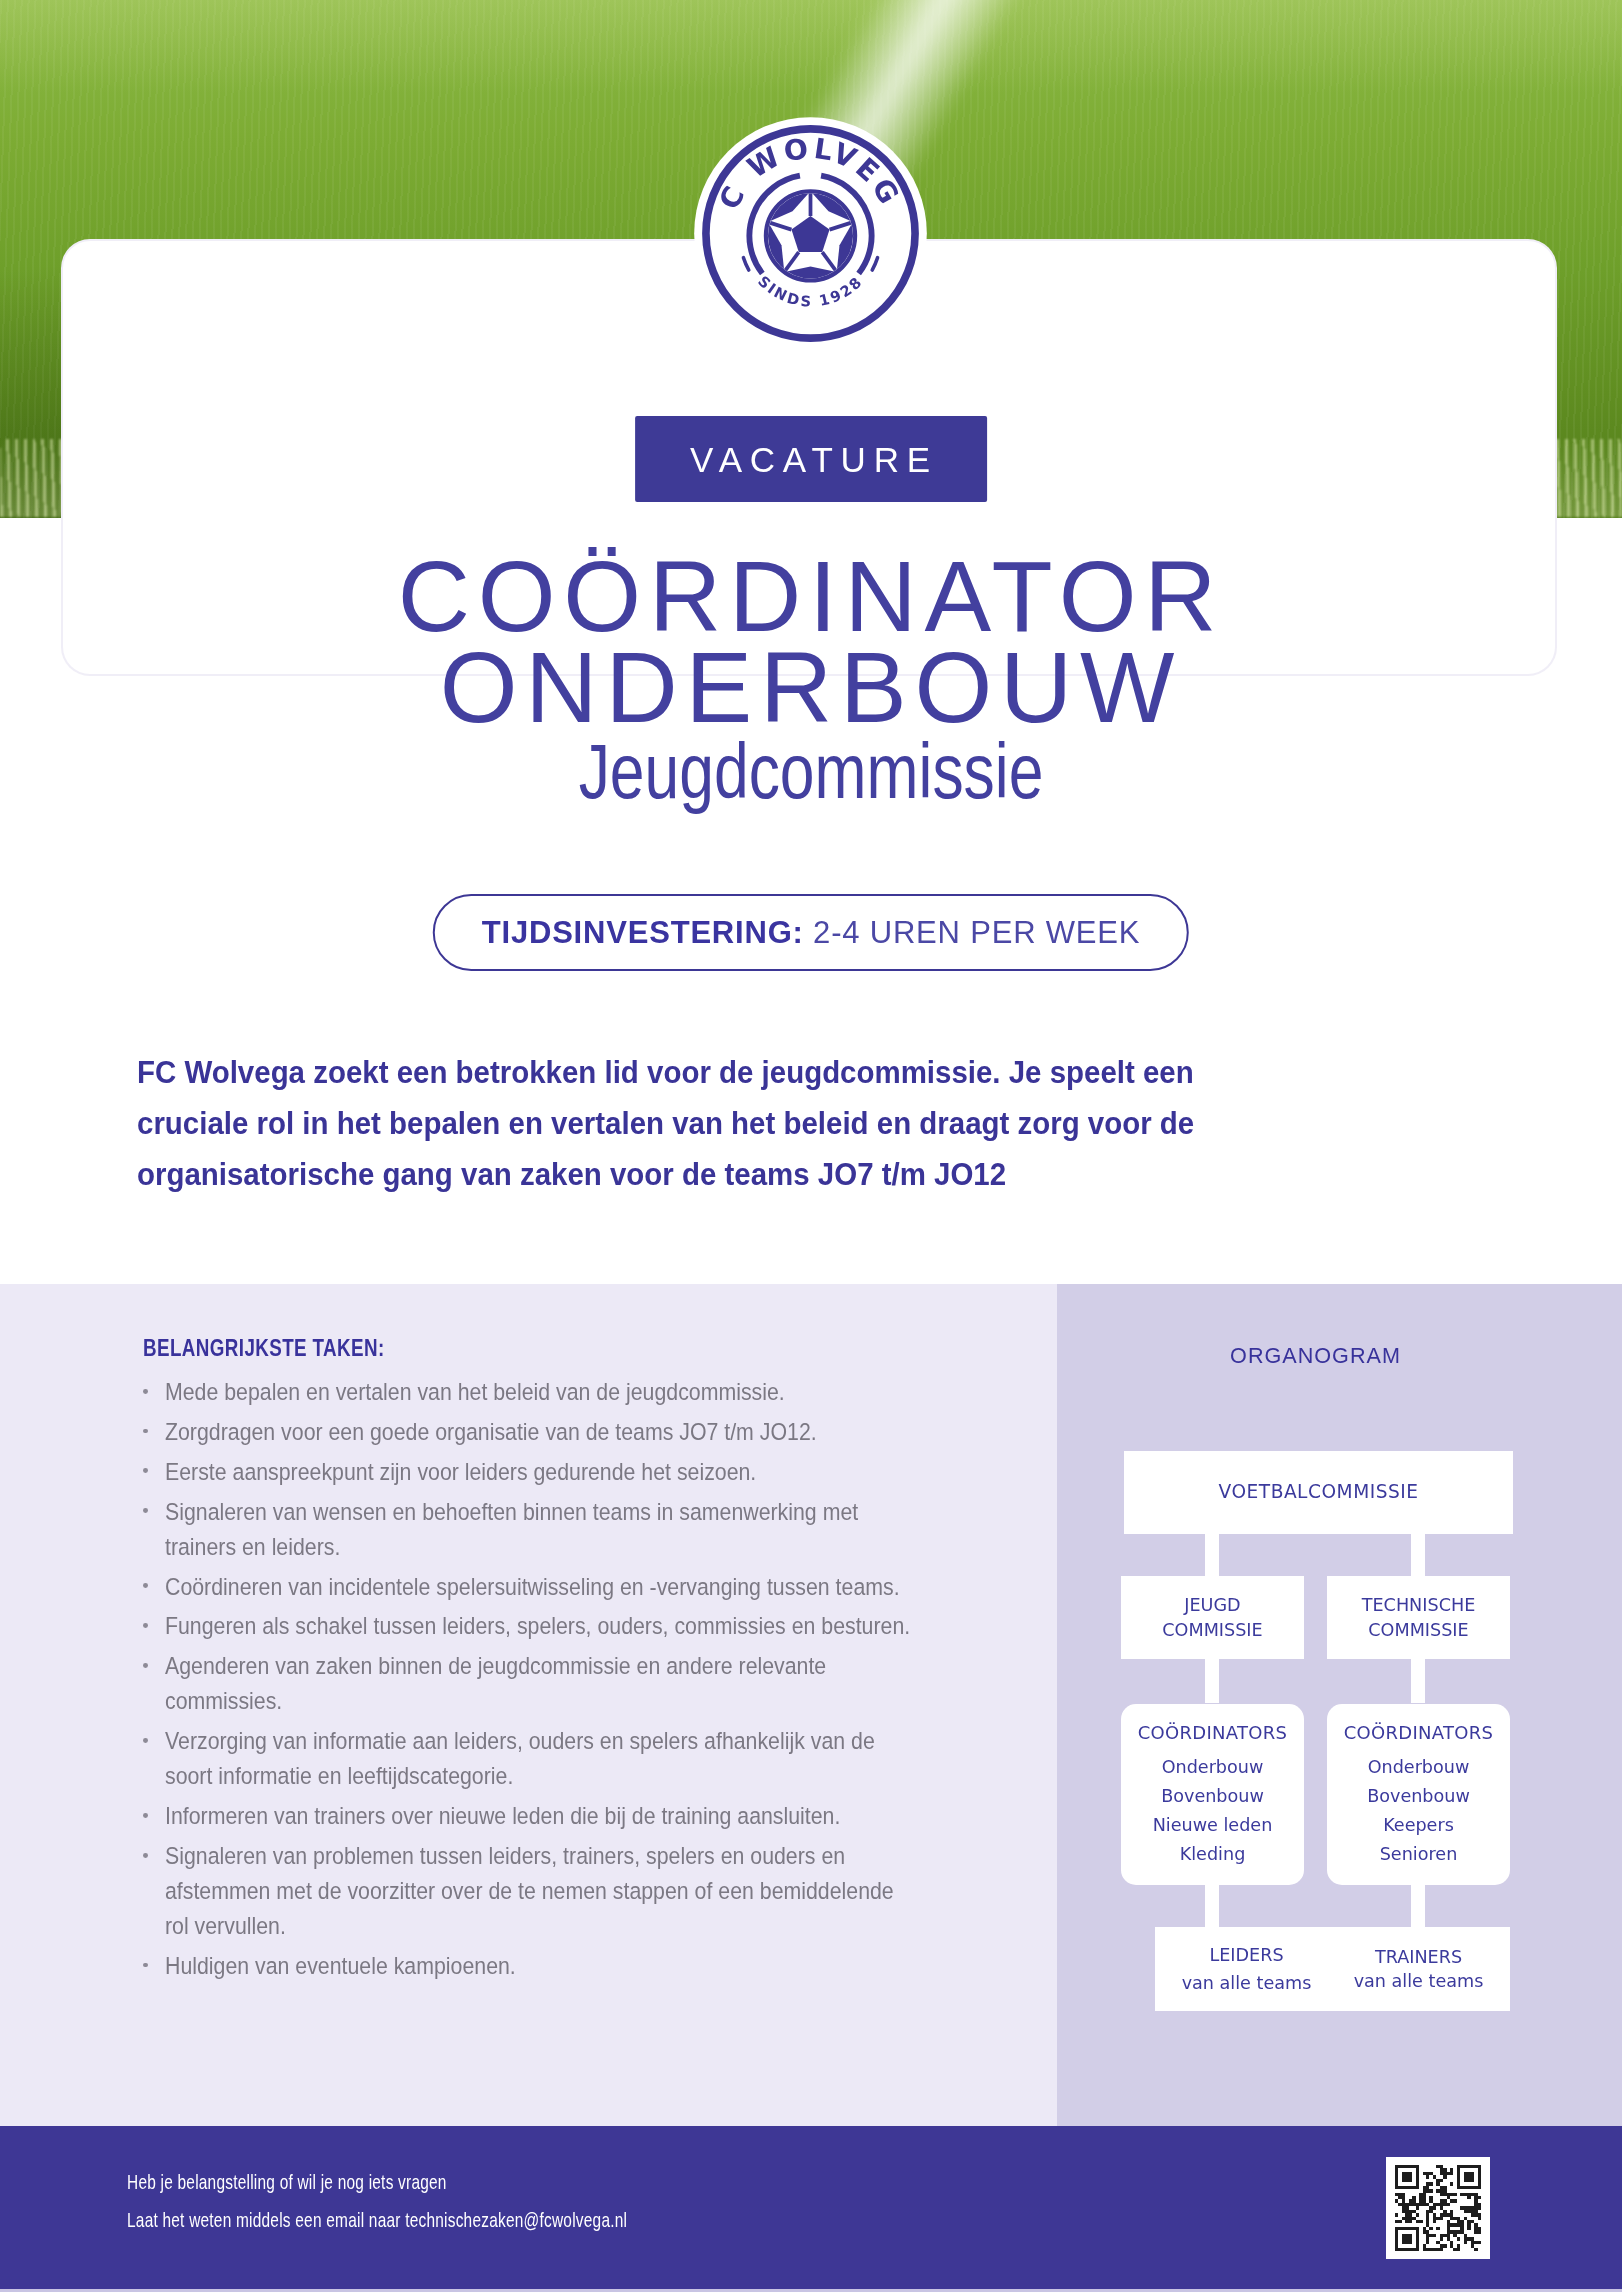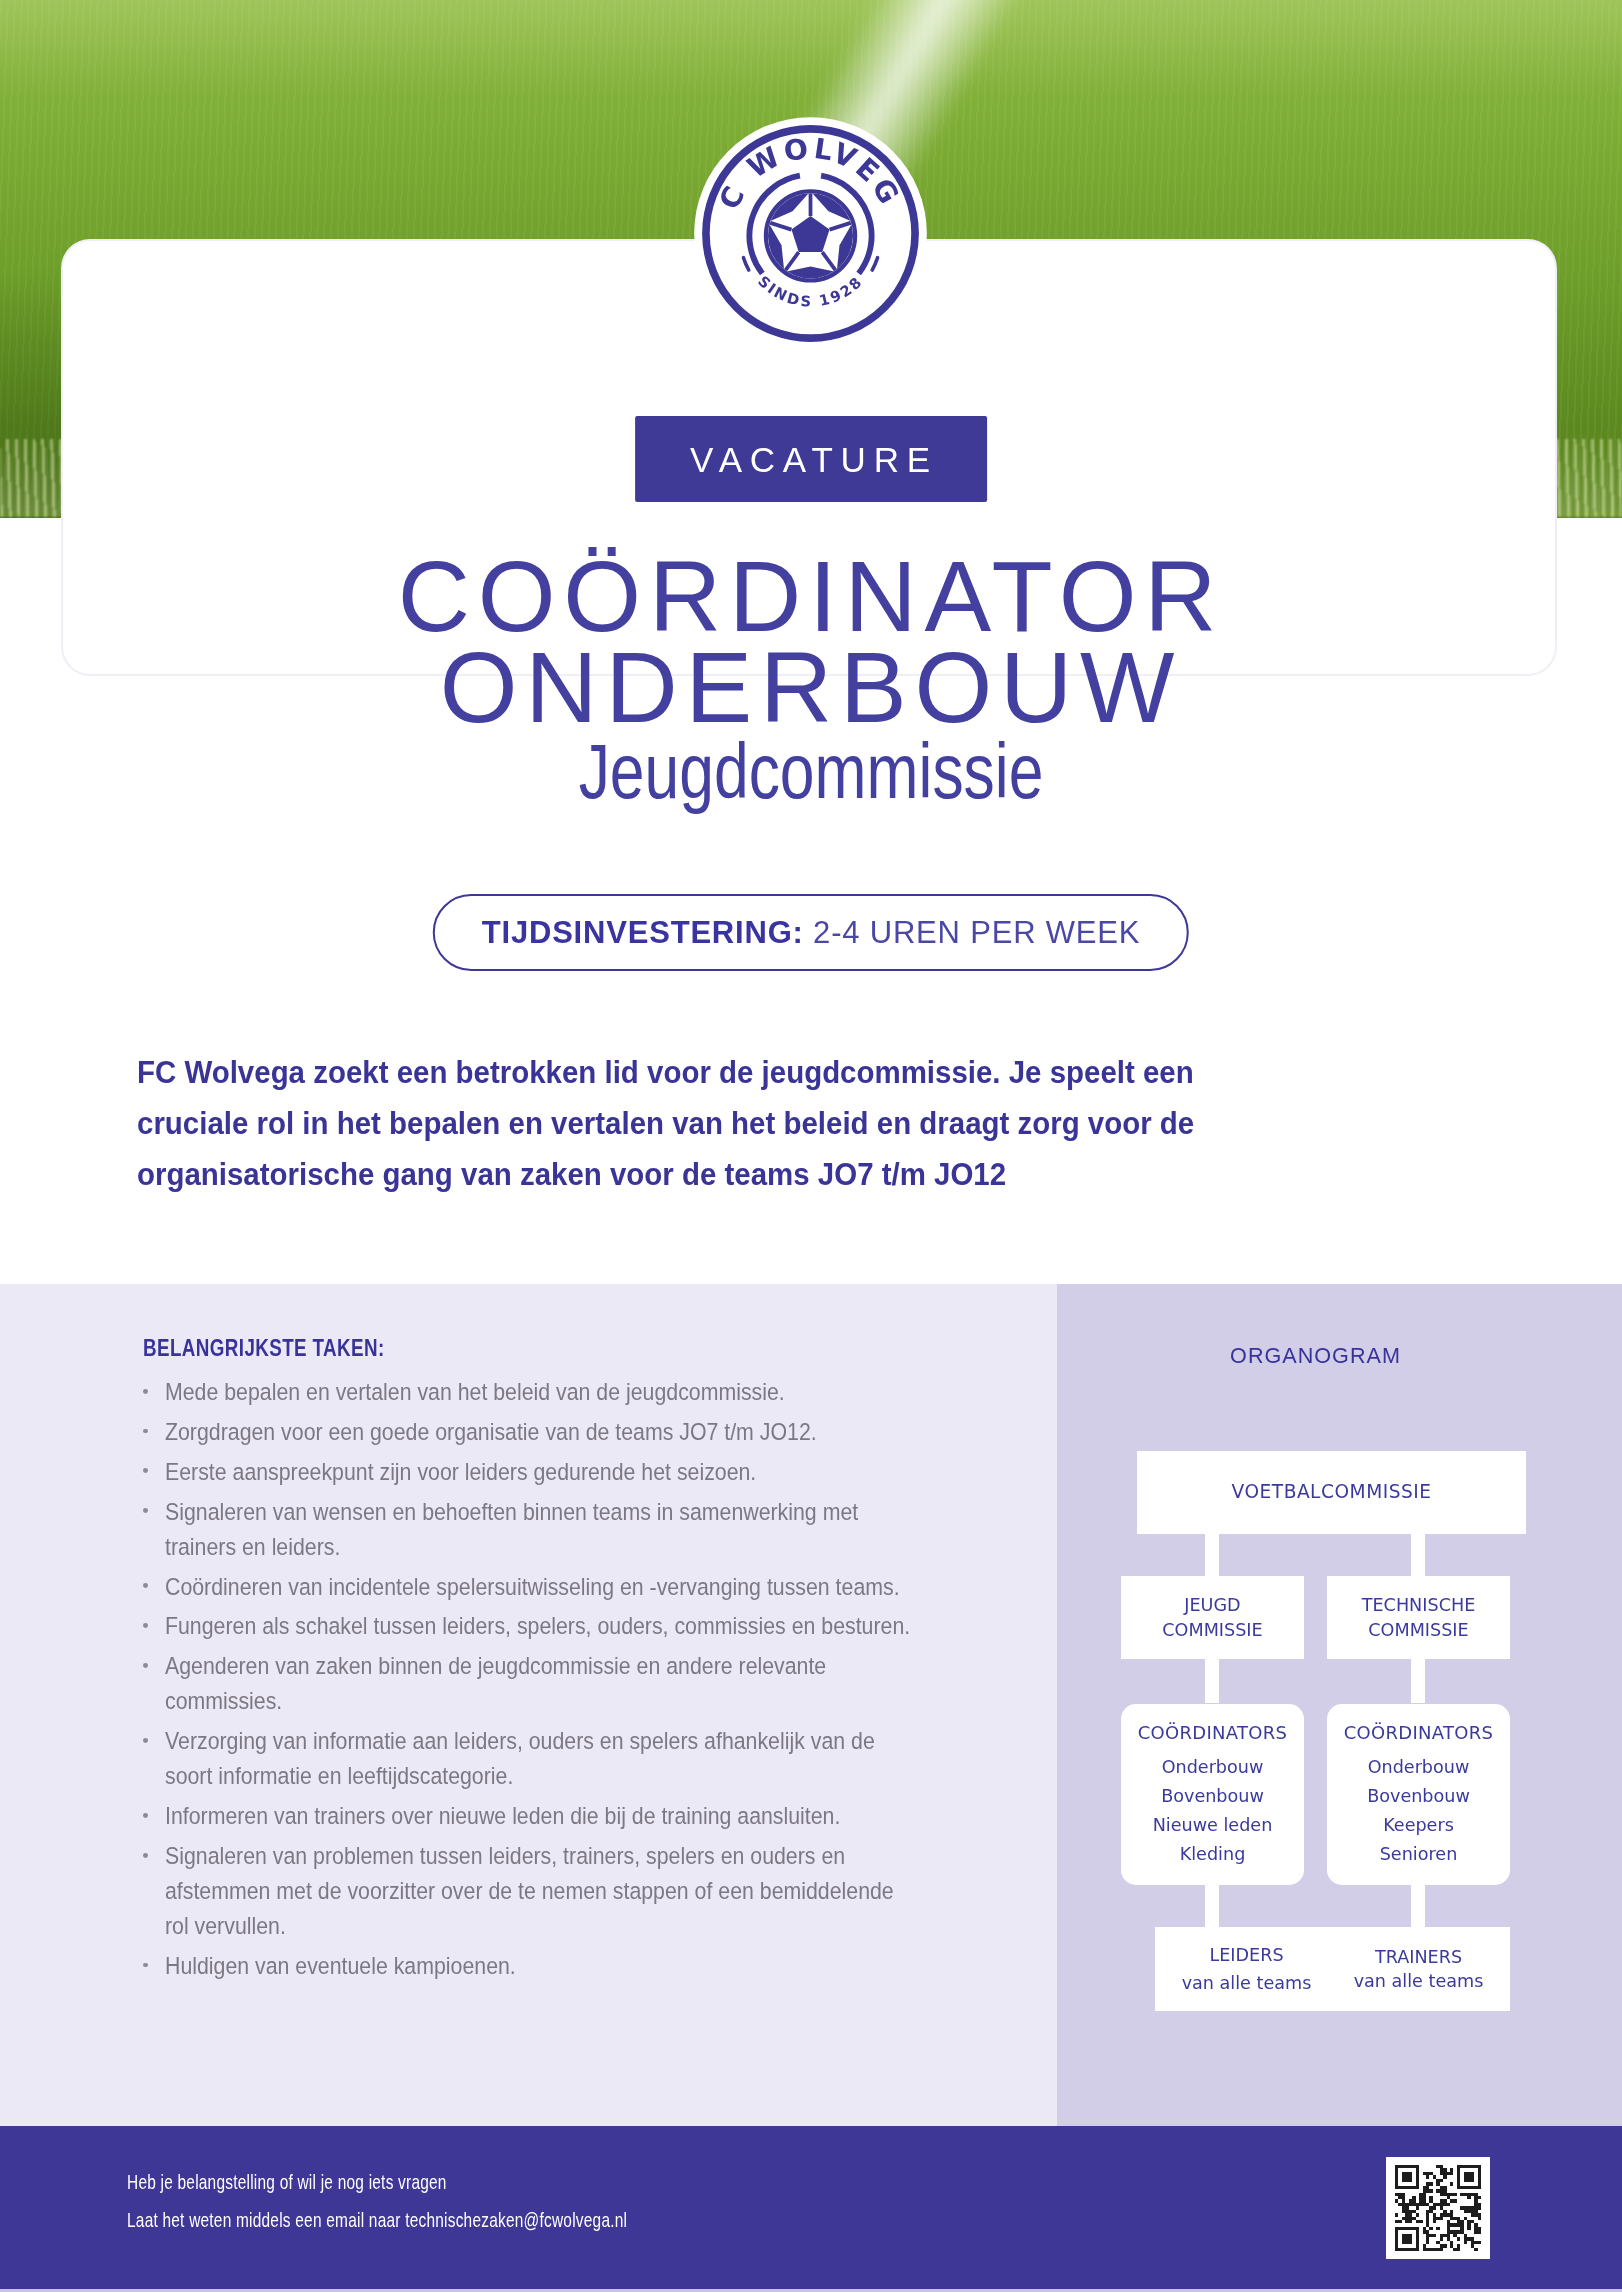--- a/index.html
+++ b/index.html
@@ -66,21 +66,21 @@
   
   .org-panel{position:absolute;left:1057px;top:1284px;width:566px;height:842px;background:#D2CEE7;
     font-family:"DejaVu Sans",sans-serif;}
   .org-content{position:absolute;left:64px;top:0;width:389px;height:100%;}
   .org-heading{position:absolute;left:0;top:59px;width:100%;text-align:center;
     color:#38329B;font-size:21.6px;font-weight:normal;letter-spacing:1px;
     font-family:"Liberation Sans",sans-serif;}
   .org-box{position:absolute;background:#ffffff;color:#3B3A9C;display:flex;flex-direction:column;
     align-items:center;justify-content:center;text-align:center;font-size:17.6px;line-height:1.4;
     white-space:pre-line;box-sizing:border-box;}
-  .org-root{left:16px;top:167px;width:389px;height:83px;font-size:18.6px;letter-spacing:0.5px;}
+  .org-root{left:3px;top:167px;width:389px;height:83px;font-size:18.6px;letter-spacing:0.5px;}
   .org-l2-left{left:0;top:292px;width:183px;height:83px;}
   .org-l2-right{left:206px;top:292px;width:183px;height:83px;}
   .org-coord{top:420px;width:183px;height:181px;justify-content:flex-start;padding-top:15.7px;border-radius:15px;}
   .org-coord-left{left:0;}
   .org-coord-right{left:206px;}
   .org-box-title{font-size:18px;letter-spacing:0.3px;margin-bottom:7.8px;}
   .org-box-line{font-size:17.6px;line-height:29px;}
   .org-bottom-left{left:0;top:643px;width:183px;height:84px;line-height:28px;margin-left:34px;}
   .org-bottom-right{left:206px;top:643px;width:183px;height:84px;line-height:24px;}
   .conn{position:absolute;width:13.7px;background:#ffffff;}

